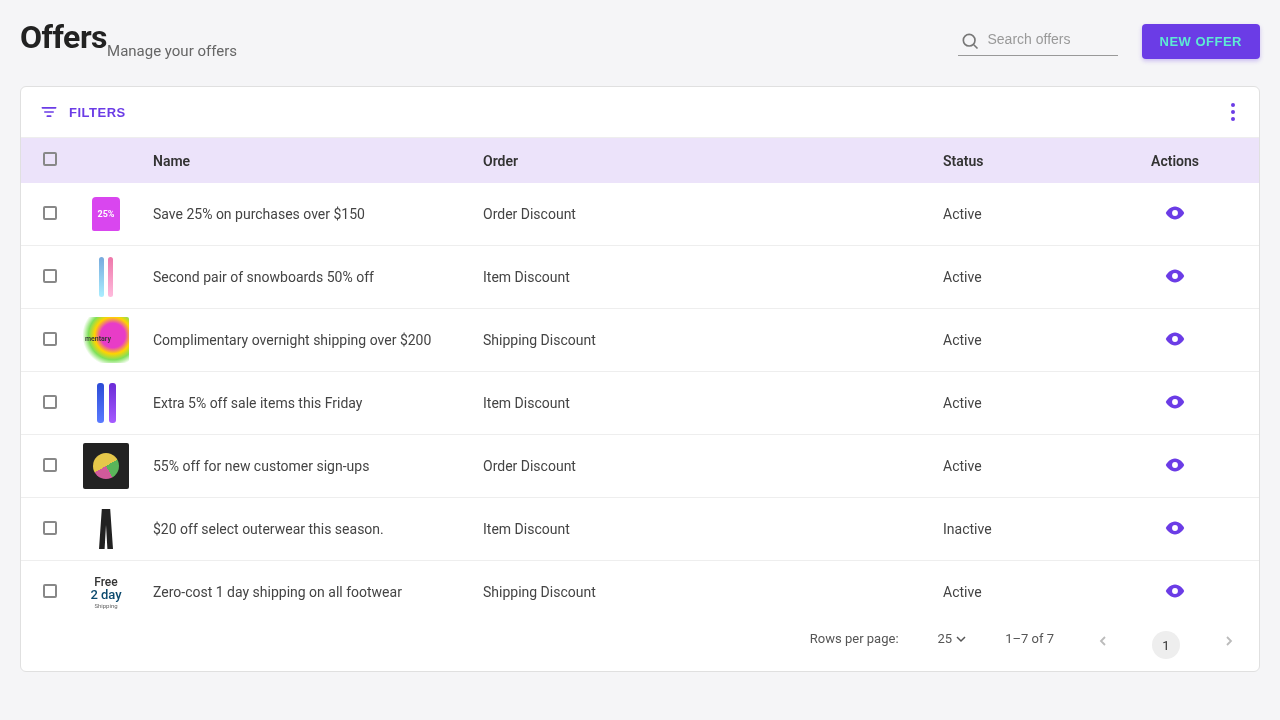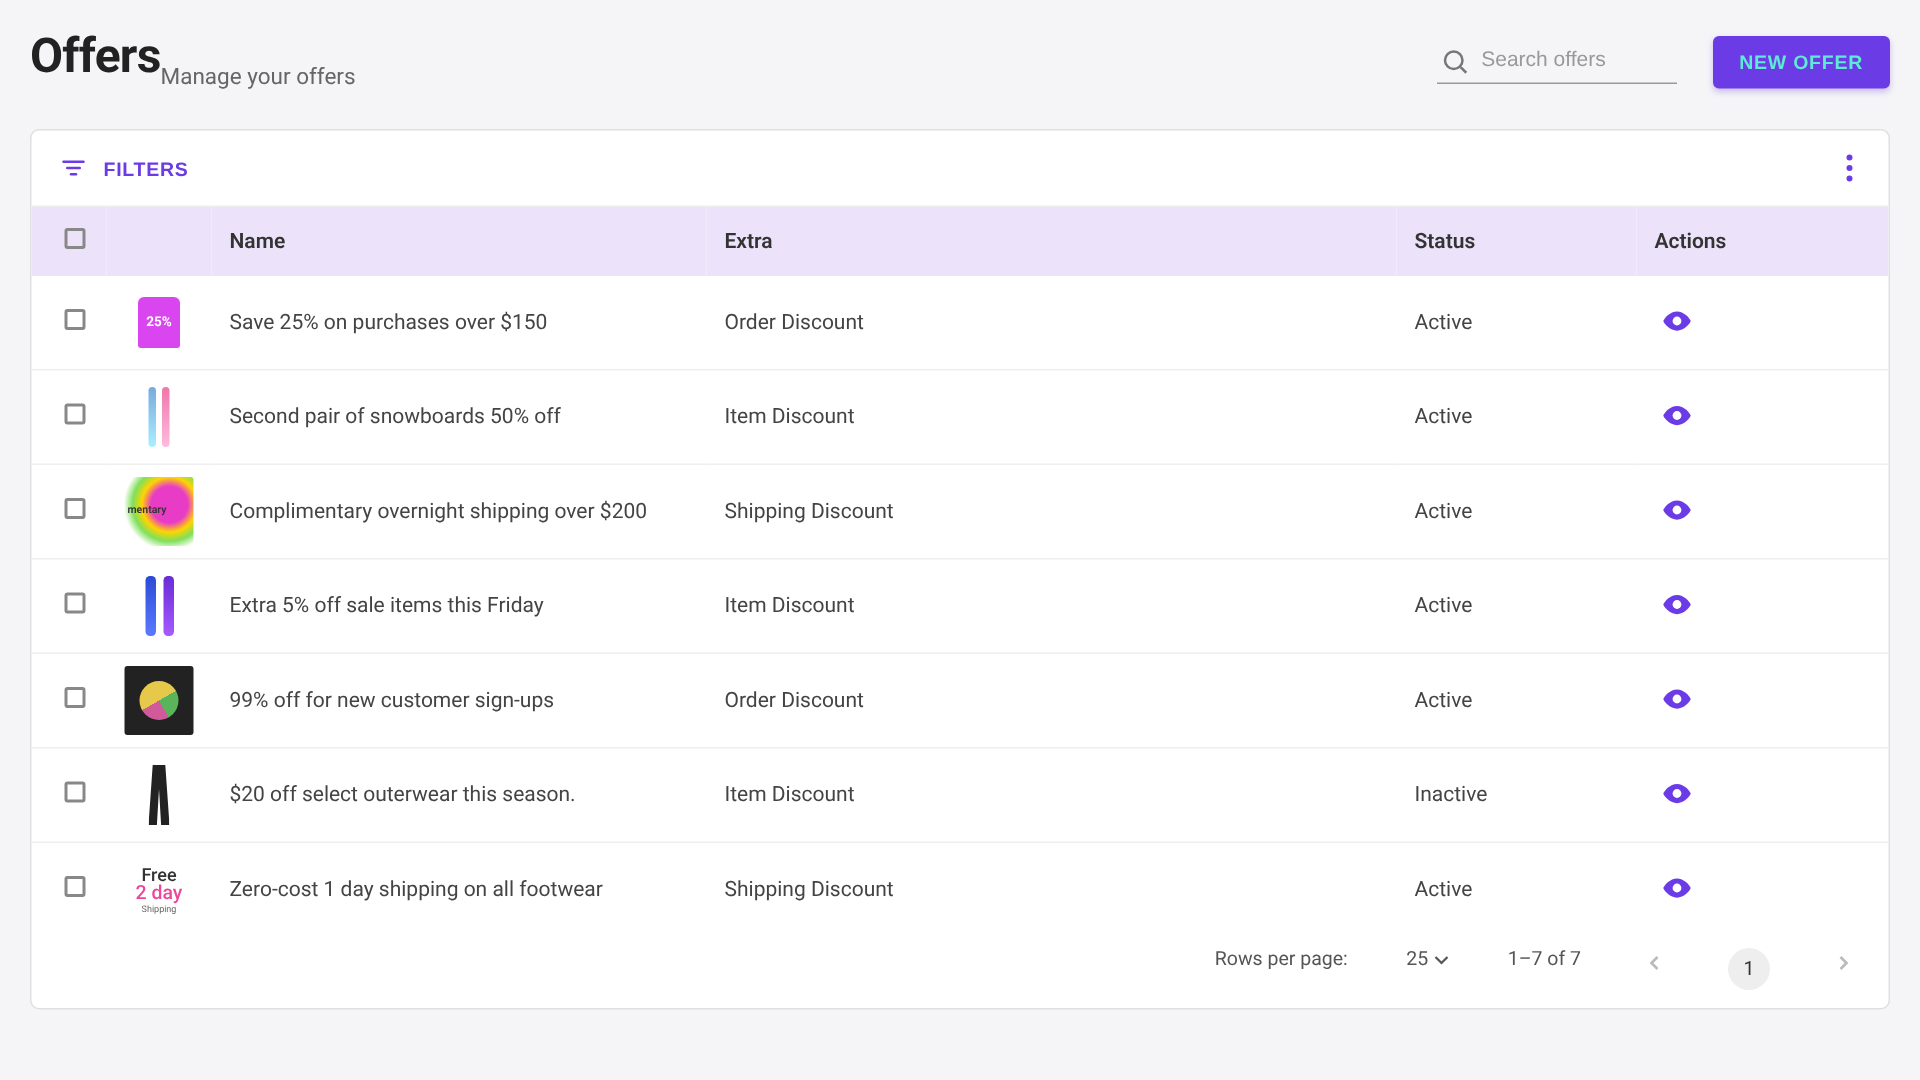--- a/index.html
+++ b/index.html
@@ -43,21 +43,21 @@
 .kebab-dots { display: flex; flex-direction: column; gap: 3px; }
 .kebab-dots span { width: 4px; height: 4px; border-radius: 50%; background: #6b3ce6; }
 table { width: 100%; border-collapse: collapse; }
 thead tr { background: #ece3fa; }
 th { text-align: left; font-size: 14px; font-weight: 600; color: #333; padding: 14px 12px; }
 th.col-check, td.col-check { width: 50px; padding-left: 22px; }
 th.col-thumb, td.col-thumb { width: 70px; }
 th.col-name { width: 330px; }
 th.col-type { width: 460px; }
 th.col-status { width: 160px; }
-th.col-actions, td.col-actions { text-align: left; }
+th.col-actions, td.col-actions { text-align: center; }
 tbody tr { border-bottom: 1px solid #eee; }
 tbody tr:last-child { border-bottom: none; }
 td { padding: 8px 12px; font-size: 14px; color: #444; vertical-align: middle; height: 62px; }
 .chk {
   width: 14px; height: 14px; border: 2px solid #888; border-radius: 2px;
   display: inline-block; cursor: pointer;
 }
 .thumb {
   width: 46px; height: 46px; border-radius: 2px; background: #fff;
   display: flex; align-items: center; justify-content: center; overflow: hidden;
@@ -73,21 +73,21 @@
 .thumb-boards2 { gap: 5px; }
 .thumb-boards2 .b { width: 7px; height: 40px; border-radius: 3px; }
 .thumb-boards2 .ba { background: linear-gradient(#2b4bd6, #5a7bff); }
 .thumb-boards2 .bb { background: linear-gradient(#6a2bd6, #a55bff); }
 .thumb-flower { background:#222; position:relative; }
 .thumb-flower::before { content:""; position:absolute; left:10px; top:10px; width:26px; height:26px; background: conic-gradient(#e6c84a 0 60deg, #5ab45a 60deg 150deg, #d15a9a 150deg 240deg, #e6c84a 240deg 360deg); border-radius:50%; filter: blur(0.5px);}
 .thumb-pants { }
 .thumb-pants .p { width:14px; height:40px; background:#222; clip-path: polygon(20% 0, 80% 0, 100% 100%, 60% 100%, 50% 40%, 40% 100%, 0 100%); }
 .thumb-free { flex-direction: column; line-height:1; }
 .thumb-free .l1 { font-size:12px; font-weight:500; color:#333; }
-.thumb-free .l2 { font-size:13px; font-weight:500; color:#ec4899; }
+.thumb-free .l2 { font-size:13px; font-weight:500; color:#0c4a6e; }
 .thumb-free .l3 { font-size:6px; color:#666; margin-top:2px;}
 .eye-btn { background:none; border:none; cursor:pointer; padding:4px; }
 .pagination {
   display:flex; align-items:flex-start; justify-content:flex-end; gap: 39px;
   padding: 8px 20px 12px 20px; font-size: 13px; color:#555;
 }
 .rpp-val { display:flex; align-items:center; gap:4px; cursor:pointer; }
 .page-arrow { background:none; border:none; cursor:pointer; padding:4px; color:#555; }
 .page-arrow.disabled { color:#bbb; cursor:default; }
 .page-num {
@@ -134,21 +134,21 @@
           </span>
       </button>
     </div>
 
     <table>
       <thead>
         <tr>
           <th class="col-check"><span class="chk"></span></th>
           <th class="col-thumb"></th>
           <th class="col-name">Name</th>
-          <th class="col-type">Extra</th>
+          <th class="col-type">Order</th>
           <th class="col-status">Status</th>
           <th class="col-actions">Actions</th>
         </tr>
       </thead>
       <tbody id="rows">
           <tr>
             <td class="col-check"><span class="chk"></span></td>
             <td class="col-thumb">
               <div class="thumb thumb-tag">
                 <div class="tag-body">25%</div>
@@ -207,21 +207,21 @@
             <td class="col-actions"><button class="eye-btn"><svg width="22" height="22" viewBox="0 0 24 24">
                   <path d="M12 5c-5 0-9 4.5-10 7 1 2.5 5 7 10 7s9-4.5 10-7c-1-2.5-5-7-10-7z" fill="#6b3ce6"></path>
                   <circle cx="12" cy="12" r="3.2" fill="#fff"></circle>
                 </svg></button></td>
           </tr>
           <tr>
             <td class="col-check"><span class="chk"></span></td>
             <td class="col-thumb">
               <div class="thumb thumb-flower"></div>
             </td>
-            <td>99% off for new customer sign-ups</td>
+            <td>55% off for new customer sign-ups</td>
             <td>Order Discount</td>
             <td>Active</td>
             <td class="col-actions"><button class="eye-btn"><svg width="22" height="22" viewBox="0 0 24 24">
                   <path d="M12 5c-5 0-9 4.5-10 7 1 2.5 5 7 10 7s9-4.5 10-7c-1-2.5-5-7-10-7z" fill="#6b3ce6"></path>
                   <circle cx="12" cy="12" r="3.2" fill="#fff"></circle>
                 </svg></button></td>
           </tr>
           <tr>
             <td class="col-check"><span class="chk"></span></td>
             <td class="col-thumb">

